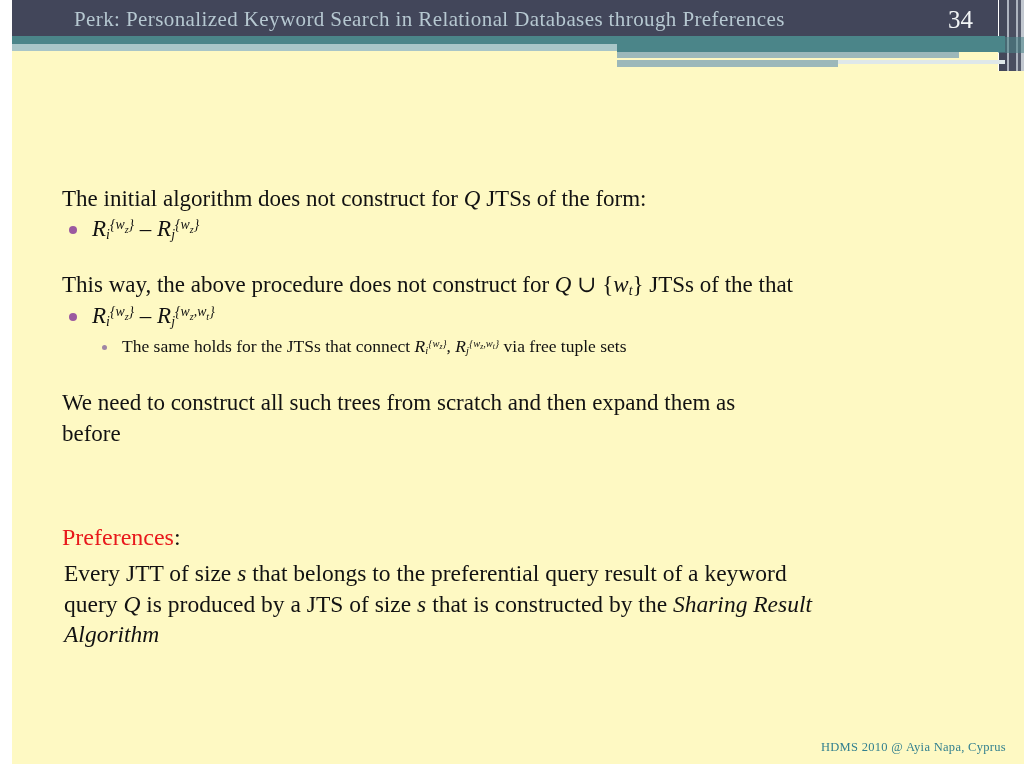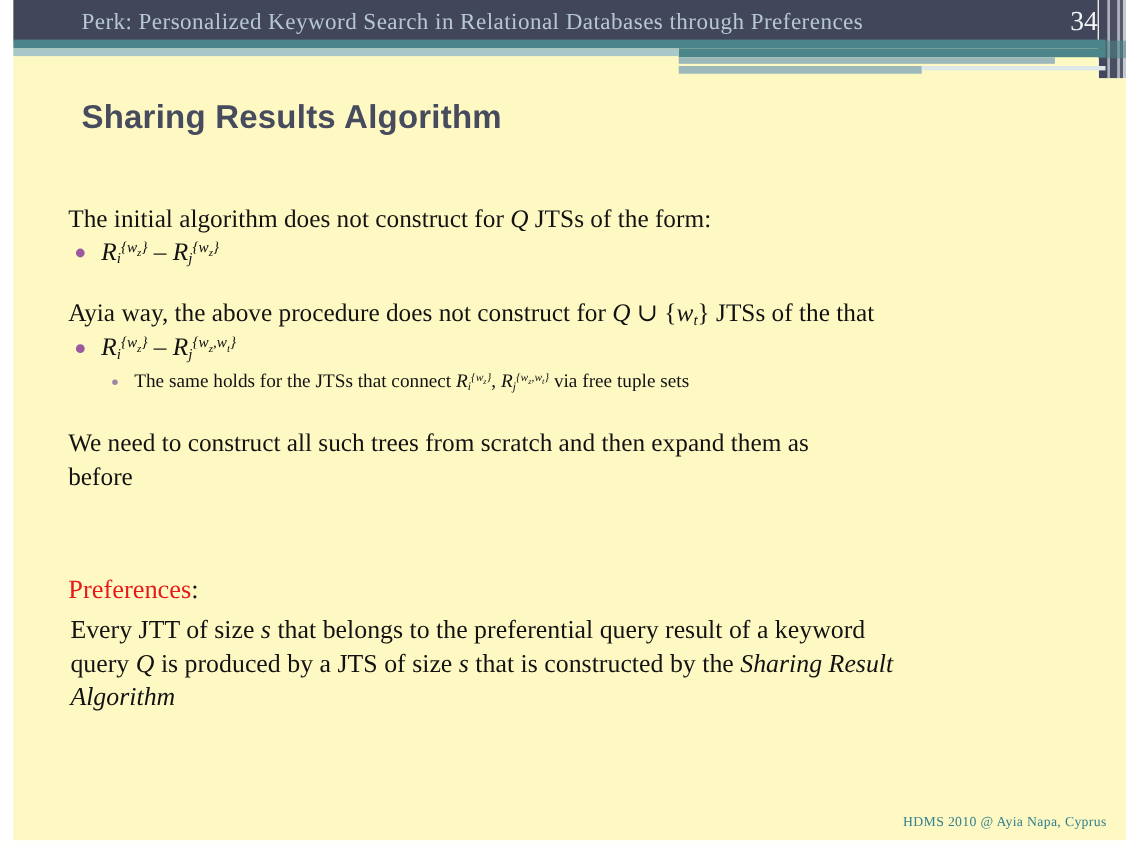--- a/index.html
+++ b/index.html
@@ -19,21 +19,21 @@
   }
   html,body{margin:0;padding:0;background:#fff;}
   .slide{position:relative;width:1024px;height:764px;background:#fef9c3;overflow:hidden;
          font-family:"Liberation Serif","DejaVu Serif",serif;color:var(--body_text);margin-left:12px;}
 
   
   .topbar{position:absolute;left:0;top:0;width:986px;height:37px;background:var(--dark_bar);}
   .header-title{position:absolute;left:62px;top:0;height:37px;line-height:38px;
                 font-size:21px;letter-spacing:0.4px;color:var(--header_text);white-space:nowrap;}
   .slide-number{position:absolute;left:936px;top:0;width:50px;height:37px;line-height:39px;
-                text-align:right;font-size:25px;color:var(--slide_number_text);}
+                text-align:left;font-size:25px;color:var(--slide_number_text);}
 
   .stripes{position:absolute;left:986px;top:0;width:38px;height:71px;background:#fff;}
   .stripes .st{position:absolute;top:0;height:71px;}
   .st1{left:1px;width:8px;background:#434759;}
   .st2{left:9px;width:2px;background:#AEB4BF;}
   .st3{left:11px;width:7px;background:#4A4E60;}
   .st4{left:18px;width:2px;background:#AEB4BF;}
   .st5{left:20px;width:3px;background:#565B6C;}
   .st6{left:23px;width:4px;background:#C2C8D0;}
   .st7{left:27px;width:2px;background:#6A6F7E;}
@@ -110,30 +110,29 @@
     <div class="st st9"></div>
     <div class="st st10"></div>
   </div>
   <div class="band band-teal-top"></div>
   <div class="band band-teal-right"></div>
   <div class="band band-lightteal-left"></div>
   <div class="band band-gray-1"></div>
   <div class="band band-gray-2"></div>
   <div class="band band-gray-ext"></div>
 
-  <div class="slide-title">Sharing Results Algorithm</div>
 
   <div class="para p1"><span class="tk-n">The initial algorithm does not construct for </span><span class="tk-it">Q</span><span class="tk-n"> JTSs of the form:</span></div>
 
   <div class="bullet-row b1">
     <span class="bullet-dot"></span>
     <span class="bullet-formula"><span class="tk-it">R</span><span class="tk-sub">i</span><span class="tk-sup">{w</span><span class="tk-supsub">z</span><span class="tk-sup">}</span><span class="tk-n"> – </span><span class="tk-it">R</span><span class="tk-sub">j</span><span class="tk-sup">{w</span><span class="tk-supsub">z</span><span class="tk-sup">}</span></span>
   </div>
 
-  <div class="para p2"><span class="tk-n">Ayia way, the above procedure does not construct for </span><span class="tk-it">Q</span><span class="tk-n"> ∪ {</span><span class="tk-it">w</span><span class="tk-sub">t</span><span class="tk-n">} JTSs of the that</span></div>
+  <div class="para p2"><span class="tk-n">This way, the above procedure does not construct for </span><span class="tk-it">Q</span><span class="tk-n"> ∪ {</span><span class="tk-it">w</span><span class="tk-sub">t</span><span class="tk-n">} JTSs of the that</span></div>
 
   <div class="bullet-row b2">
     <span class="bullet-dot"></span>
     <span class="bullet-formula"><span class="tk-it">R</span><span class="tk-sub">i</span><span class="tk-sup">{w</span><span class="tk-supsub">z</span><span class="tk-sup">}</span><span class="tk-n"> – </span><span class="tk-it">R</span><span class="tk-sub">j</span><span class="tk-sup">{w</span><span class="tk-supsub">z</span><span class="tk-sup">,w</span><span class="tk-supsub">t</span><span class="tk-sup">}</span></span>
   </div>
 
   <div class="subbullet-row">
     <span class="subbullet-dot"></span>
     <span class="subbullet-text"><span class="tk-n">The same holds for the JTSs that connect </span><span class="tk-it">R</span><span class="tk-sub">i</span><span class="tk-sup">{w</span><span class="tk-supsub">z</span><span class="tk-sup">}</span><span class="tk-n">, </span><span class="tk-it">R</span><span class="tk-sub">j</span><span class="tk-sup">{w</span><span class="tk-supsub">z</span><span class="tk-sup">,w</span><span class="tk-supsub">t</span><span class="tk-sup">}</span><span class="tk-n"> via free tuple sets</span></span>
   </div>

